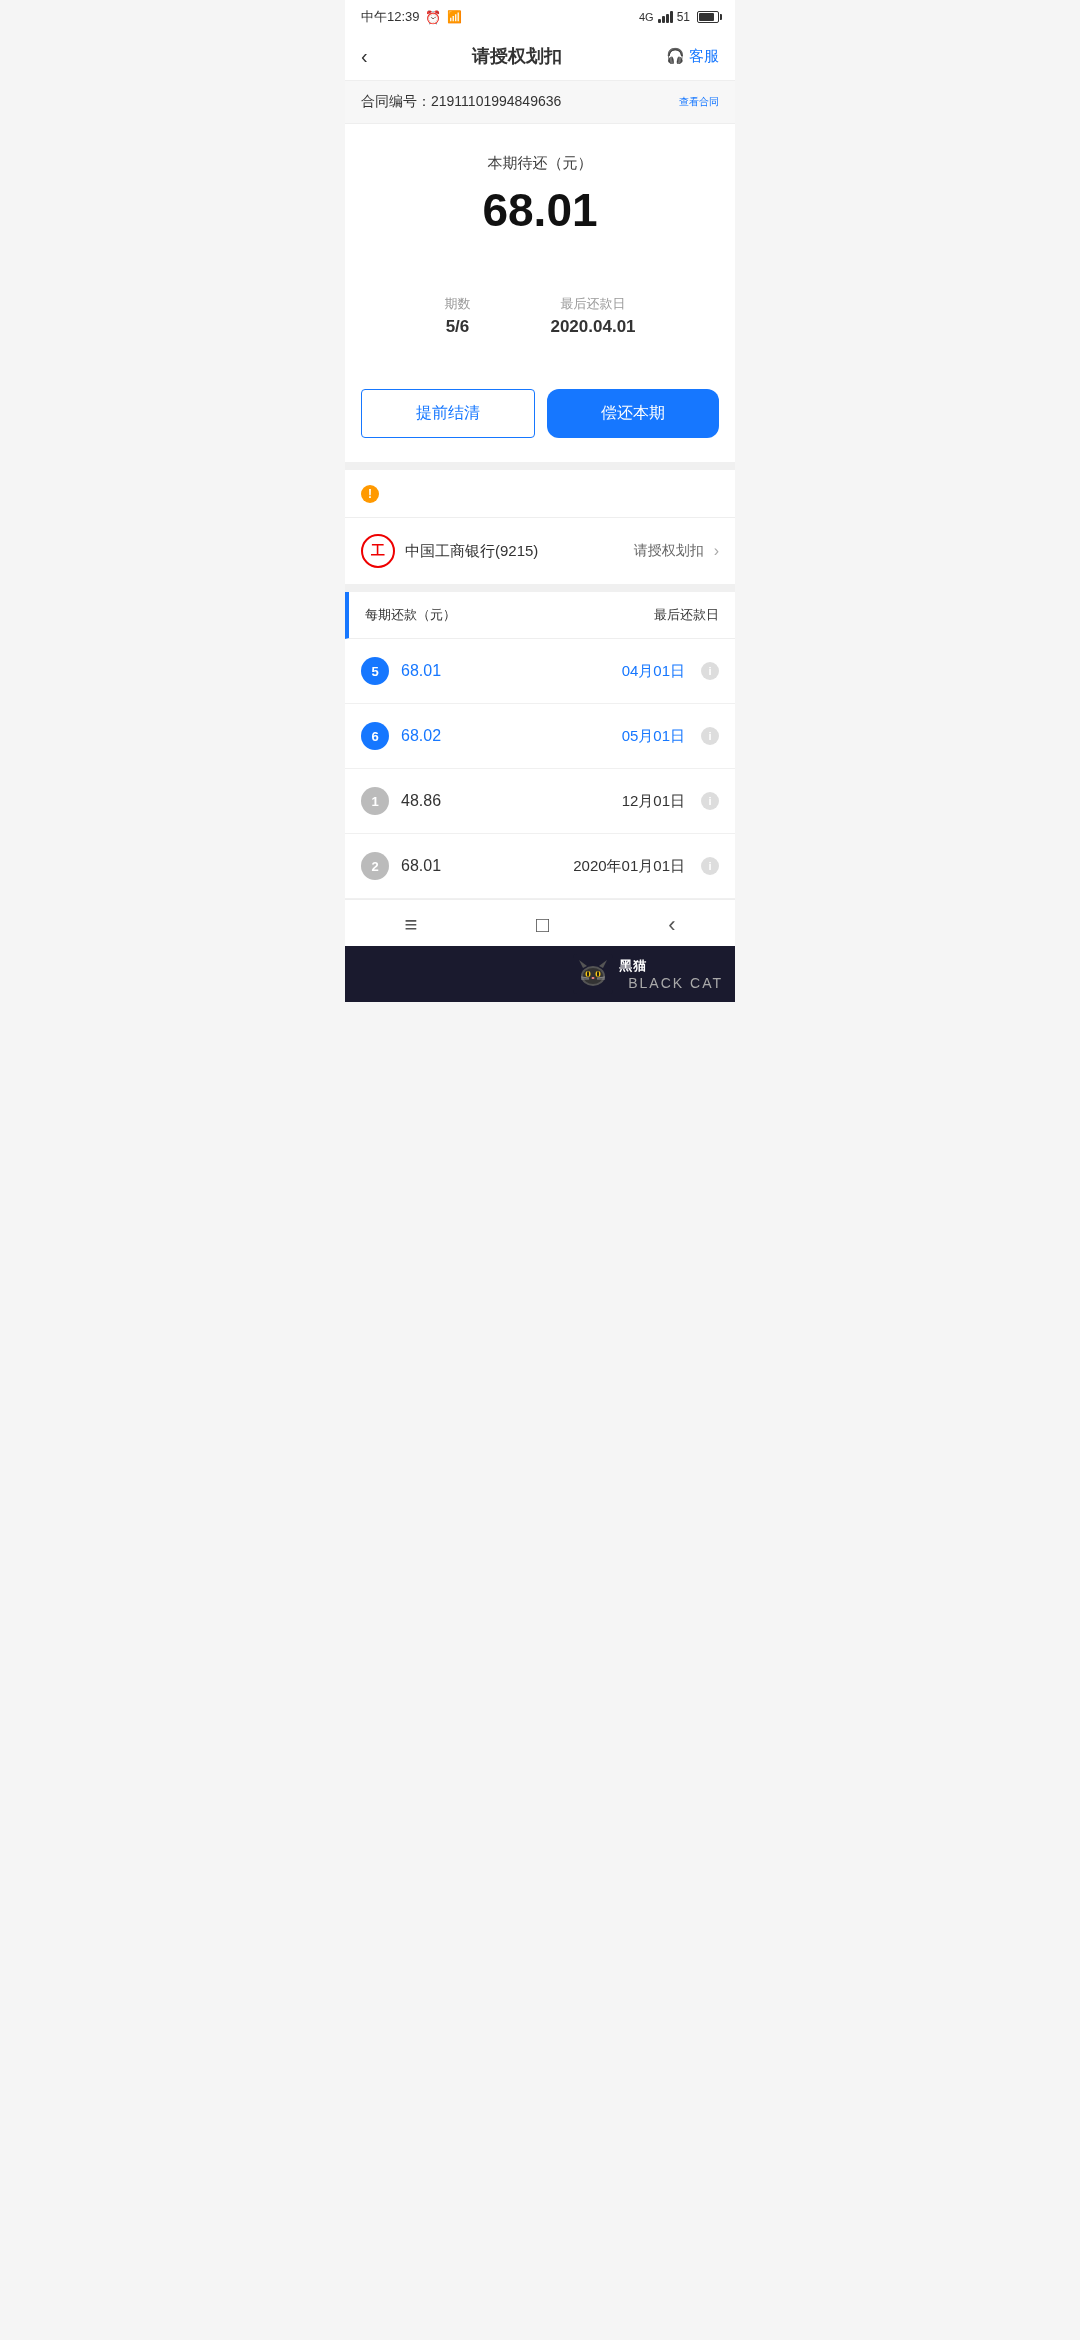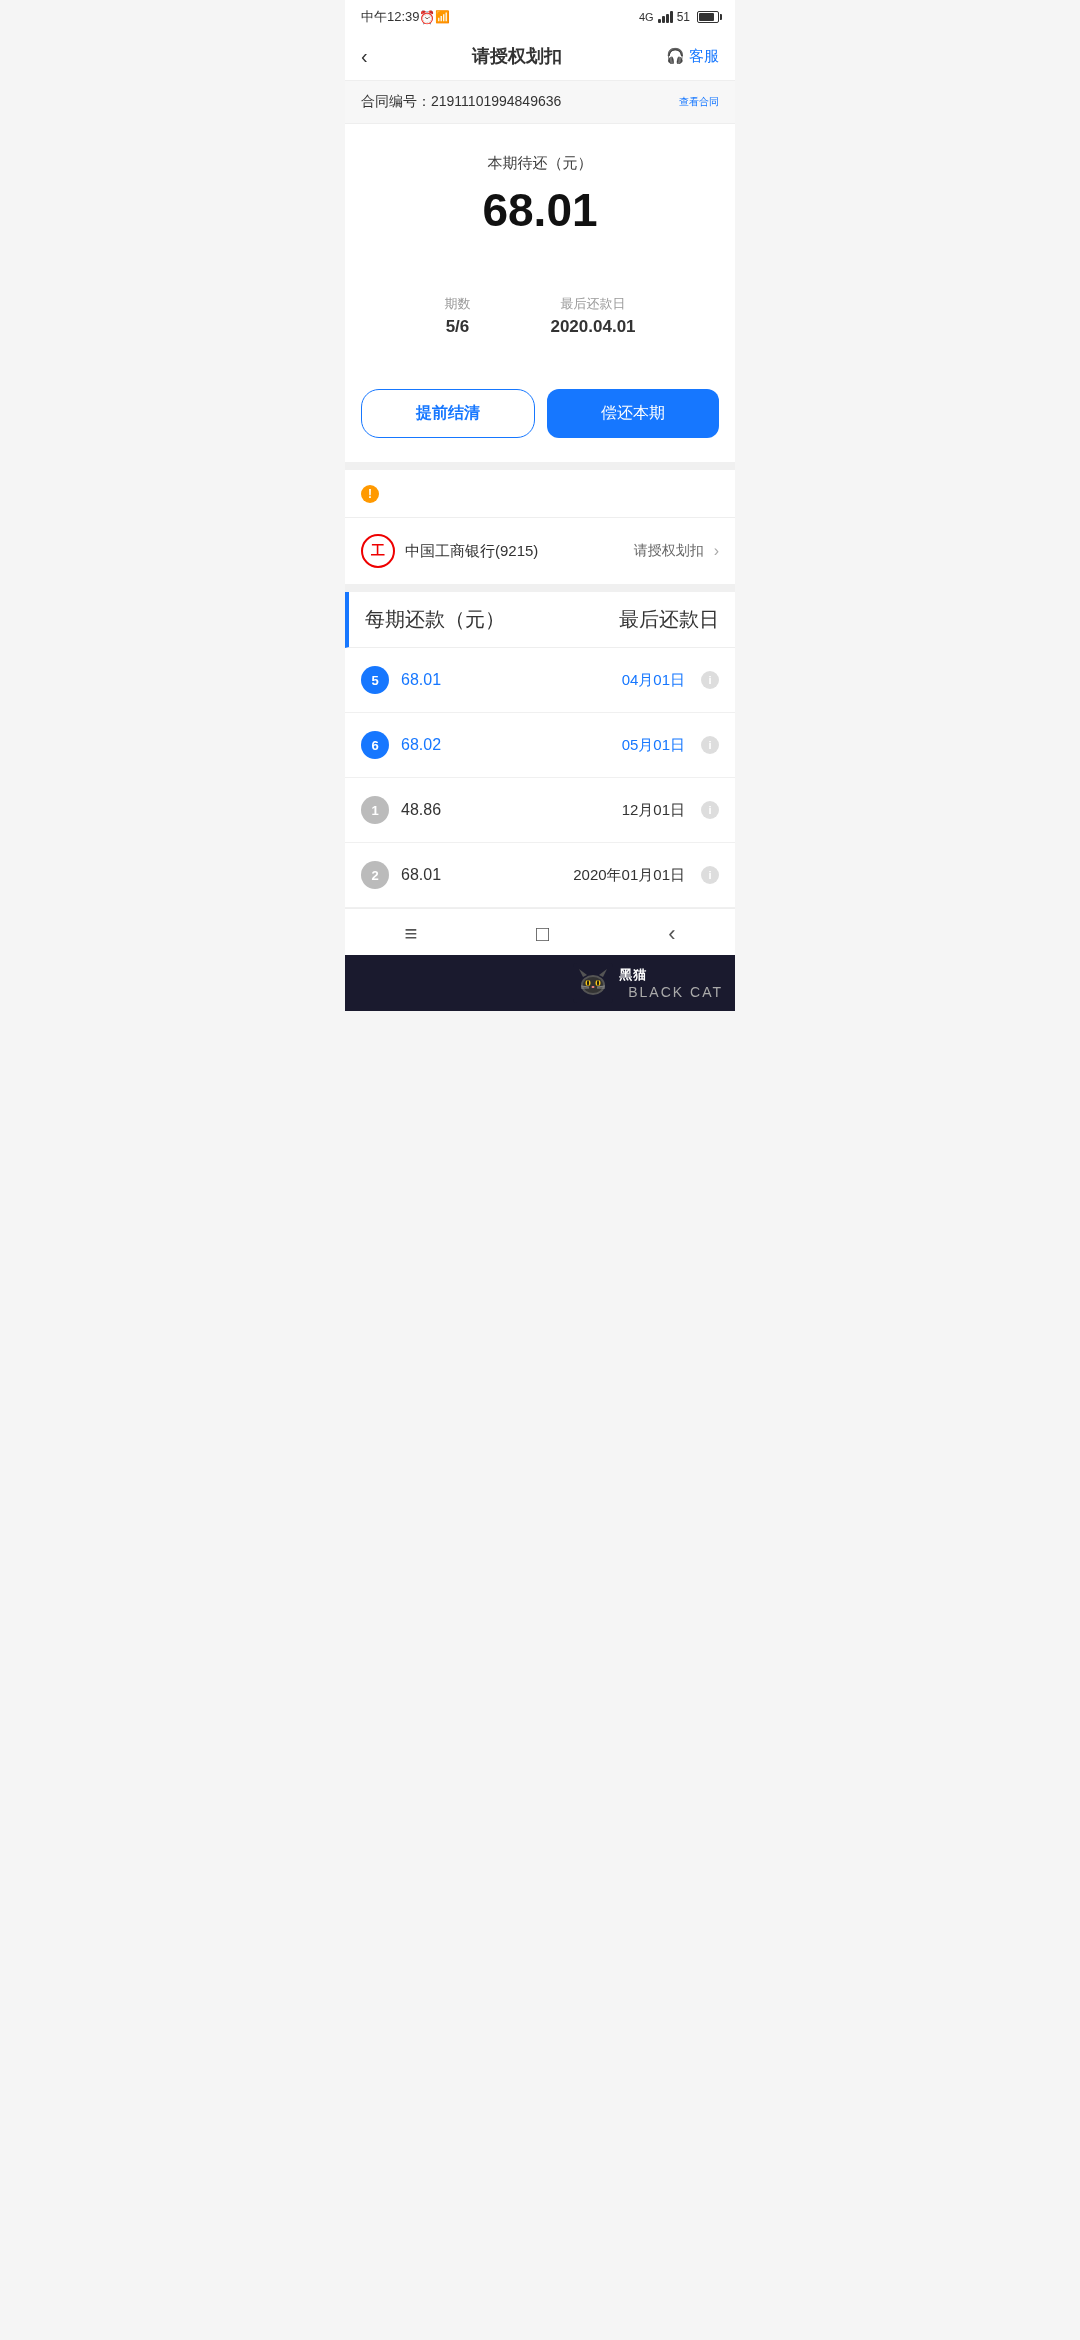--- a/index.html
+++ b/index.html
@@ -16,21 +16,21 @@
     
     .status-bar {
       background: #fff;
       display: flex;
       justify-content: space-between;
       align-items: center;
       padding: 8px 16px 6px;
       font-size: 13px;
       font-weight: 500;
     }
-    .status-bar-left { display: flex; align-items: center; }
+    .status-bar-left { display: flex; align-items: center; gap: 6px; }
     .status-bar-right { display: flex; align-items: center; gap: 4px; font-size: 12px; }
     .battery-icon {
       display: inline-block;
       width: 22px; height: 12px;
       border: 1.5px solid #333;
       border-radius: 2px;
       position: relative;
       margin-left: 3px;
     }
     .battery-icon::after {
@@ -111,27 +111,26 @@
     .action-buttons {
       display: flex;
       gap: 12px;
       padding: 0 16px 24px;
       background: #fff;
     }
     .btn-outline {
       flex: 1;
       padding: 13px;
       border: 1.5px solid #1677ff;
-      border-radius: 18px;
+      border-radius: 4px;
       background: #fff;
       color: #1677ff;
       font-size: 16px;
       text-align: center;
       cursor: pointer;
-      font-weight: bold;
     }
     .btn-solid {
       flex: 1;
       padding: 13px;
       border: none;
       border-radius: 12px;
       background: #1677ff;
       color: #fff;
       font-size: 16px;
       text-align: center;
@@ -192,21 +191,21 @@
 
     
     .table-section { background: #fff; }
     .table-header {
       display: flex;
       justify-content: space-between;
       padding: 14px 16px;
       border-left: 4px solid #1677ff;
       border-bottom: 1px solid #eee;
     }
-    .table-header-text { font-size: 20px; color: #333; font-weight: 500; }
+    .table-header-text { font-size: 13px; color: #333; font-weight: 500; }
 
     
     .table-row {
       display: flex;
       align-items: center;
       padding: 18px 16px;
       border-bottom: 1px solid #f0f0f0;
       gap: 12px;
     }
     .period-badge {

